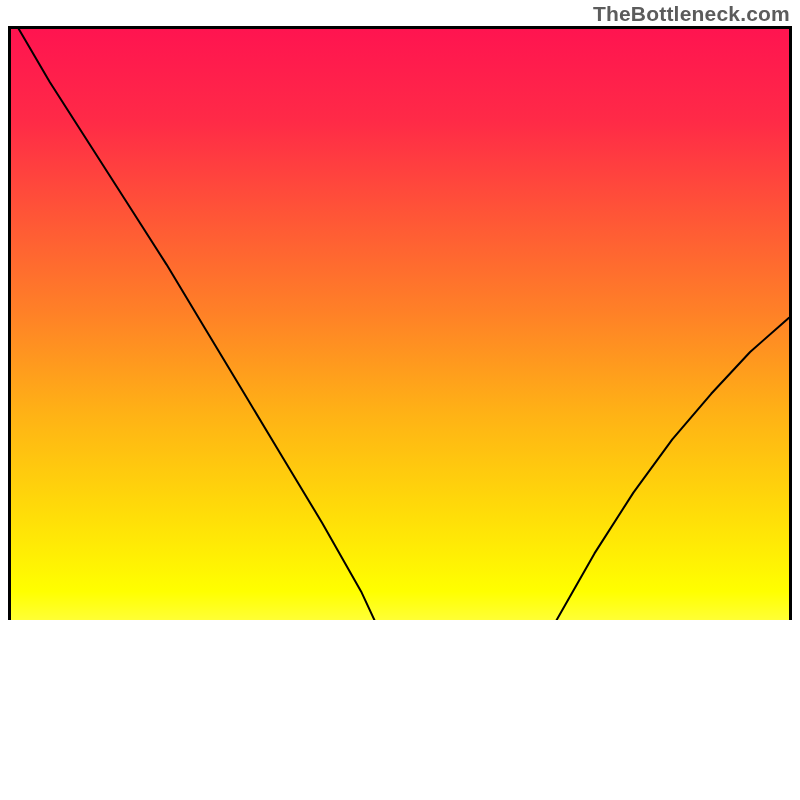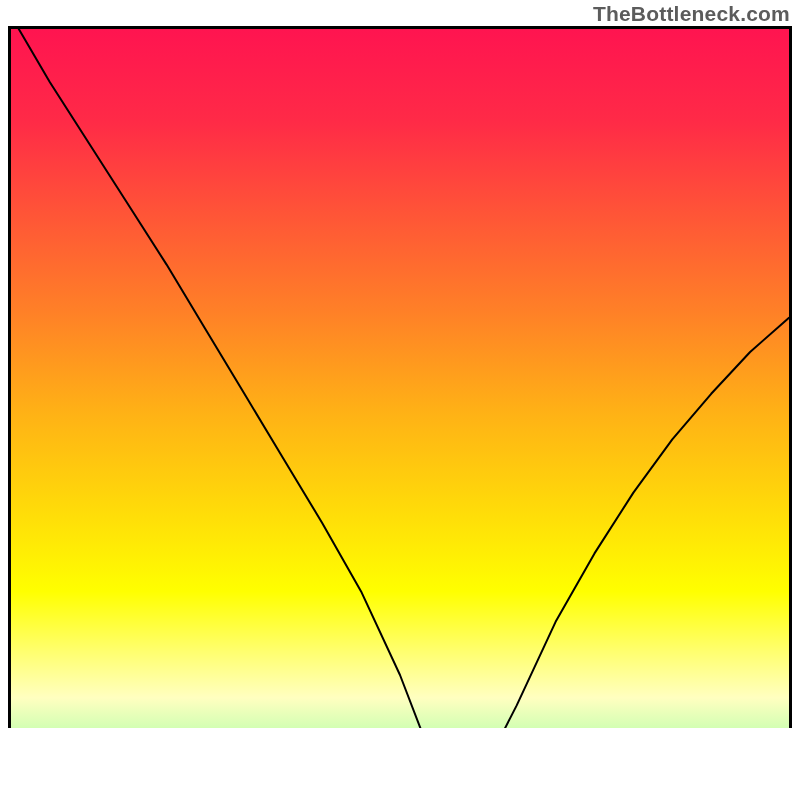--- a/index.html
+++ b/index.html
@@ -4,21 +4,21 @@
 <style>
   body {
     margin: 0;
     padding: 0;
     background: #ffffff;
     font-family: Arial, Helvetica, sans-serif;
   }
   .chart-container {
     position: relative;
     width: 800px;
-    height: 728px;
+    height: 620px;
     text-align: right;
   }
   .watermark {
     position: absolute;
     top: 2px;
     right: 10px;
     font-size: 21px;
     font-weight: bold;
     color: #5c5c5c;
     z-index: 10;

